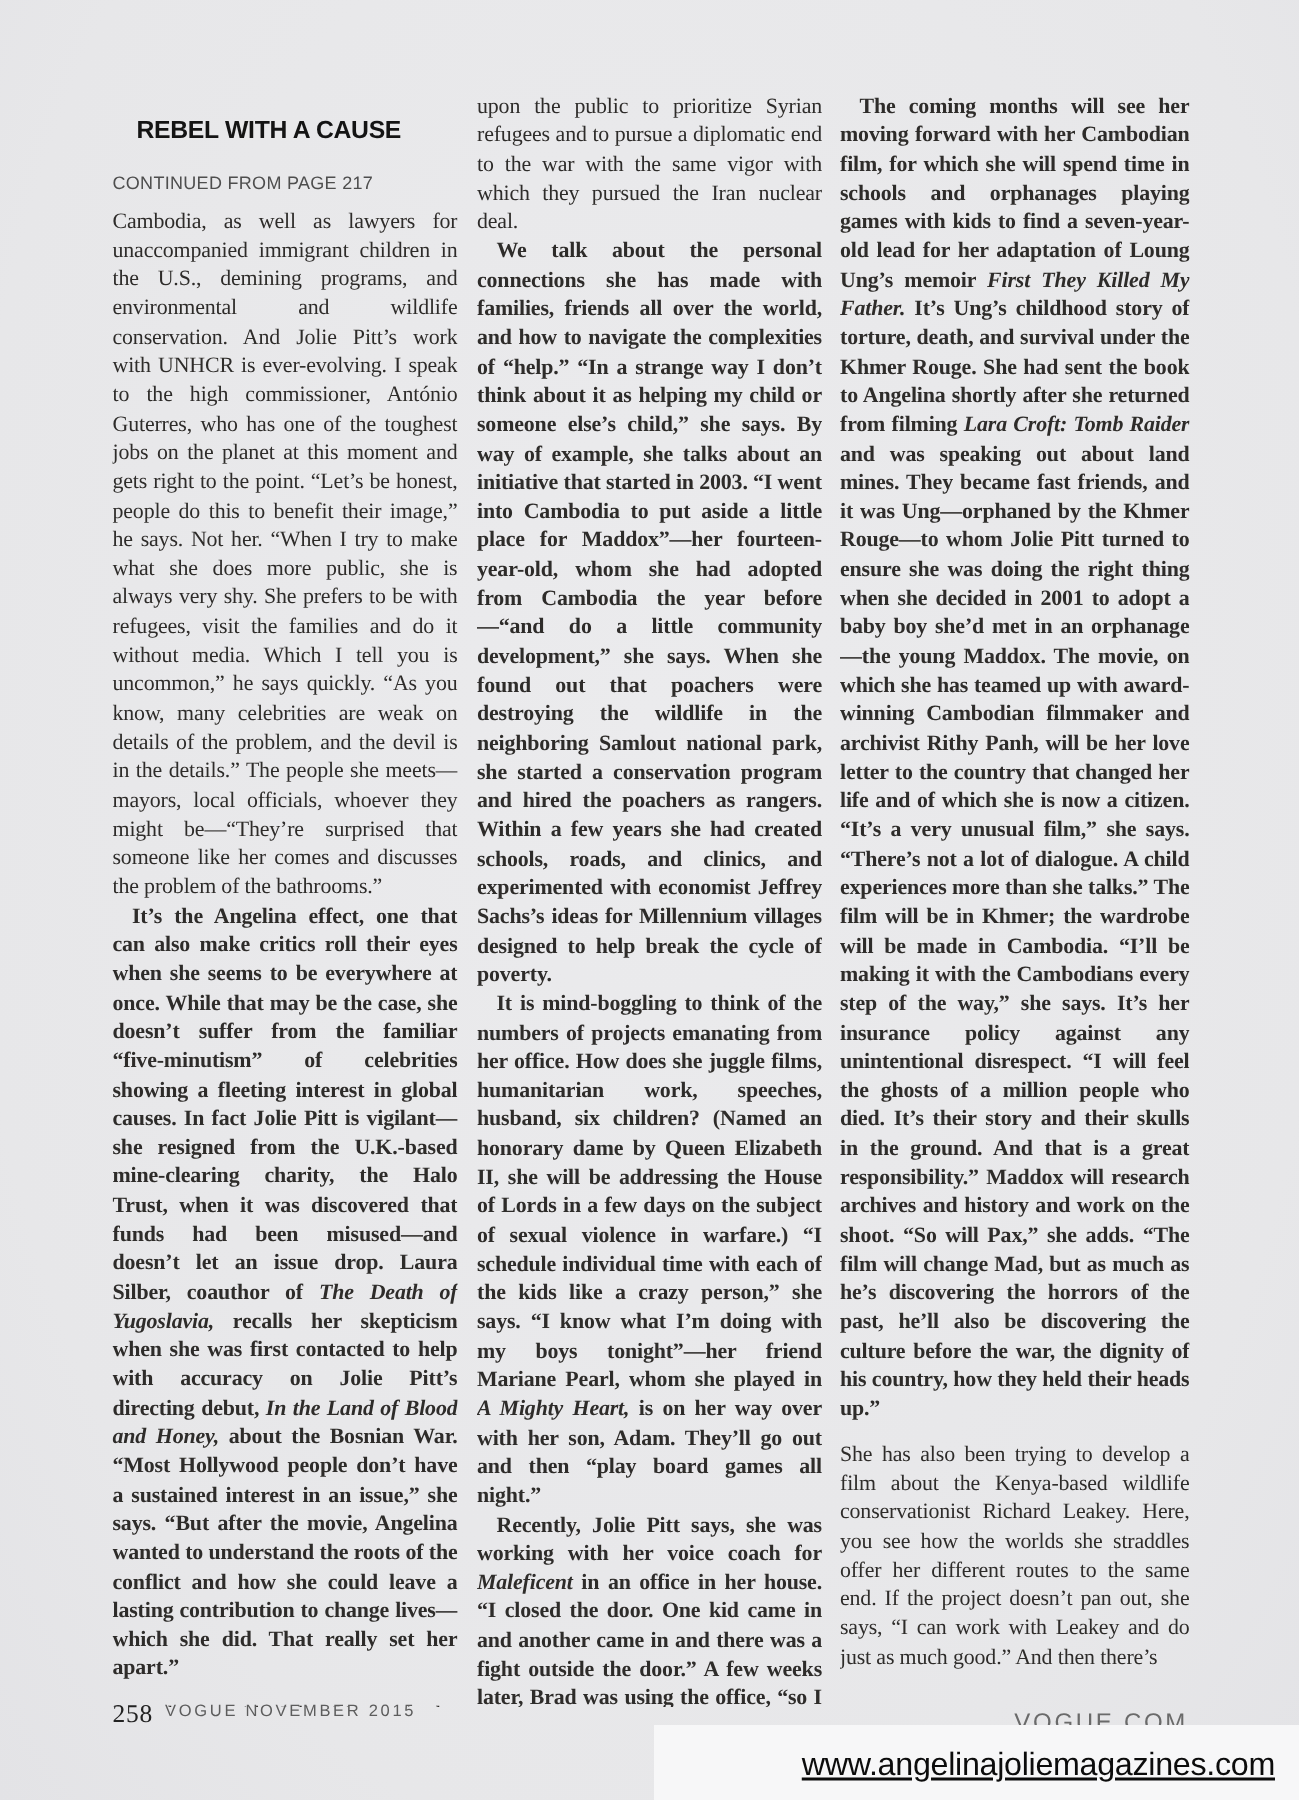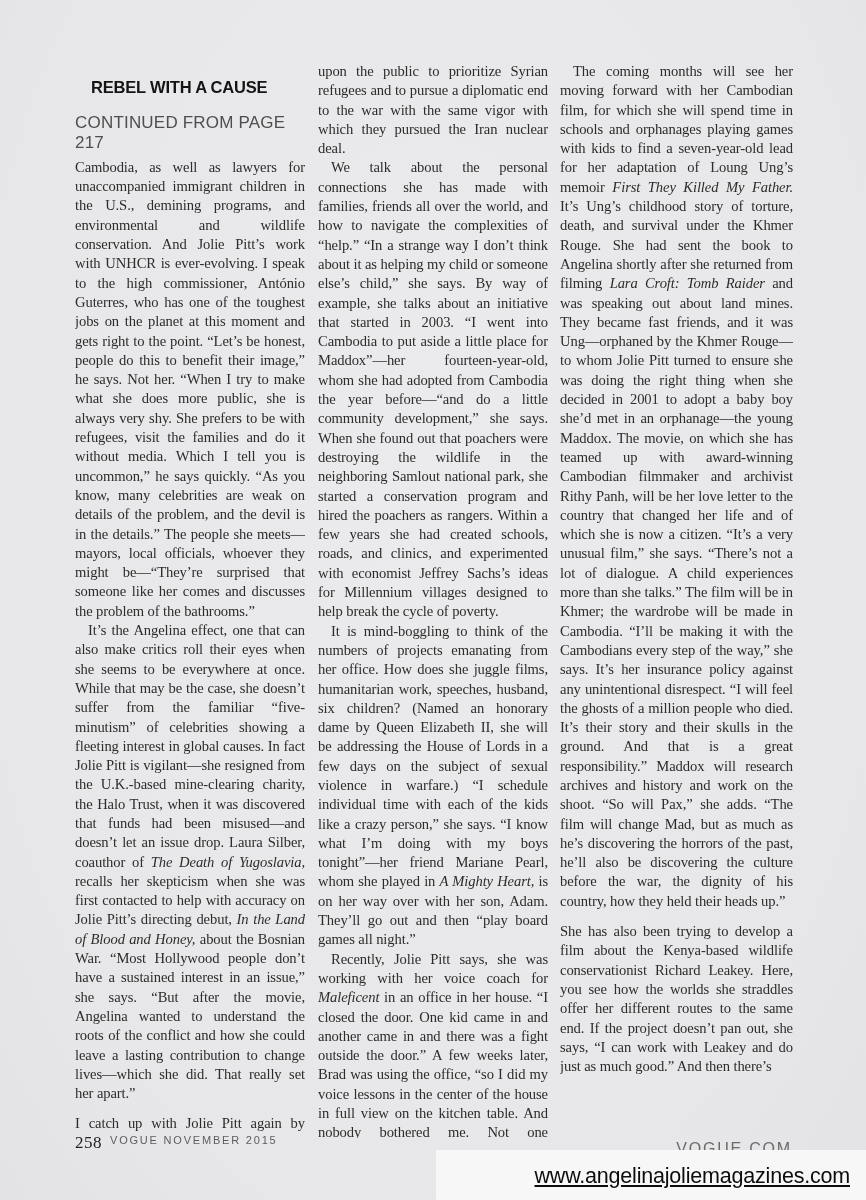--- a/index.html
+++ b/index.html
@@ -38,30 +38,30 @@
     font-family: "Liberation Sans", sans-serif;
     font-size: 16.5px;
     font-weight: bold;
     letter-spacing: -0.2px;
     color: #141414;
     margin: 16px;
     text-align: left;
   }
   .continued {
     font-family: "Liberation Sans", sans-serif;
-    font-size: 17px;
+    font-size: 12px;
     letter-spacing: 0.2px;
     color: #4e4e4e;
     margin: 1px 0 6px;
     text-align: left;
   }
 
   
   .para { margin: 0; }
-  .para.indent { text-indent: 13px; }
+  .para.indent { text-indent: 13px; font-weight: bold; }
   .para.gap { margin-top: 11px; }
   .it { font-style: italic; }
 
   
   .footer-left {
     position: absolute;
     left: 75px;
     top: 1133px;
     white-space: nowrap;
   }

